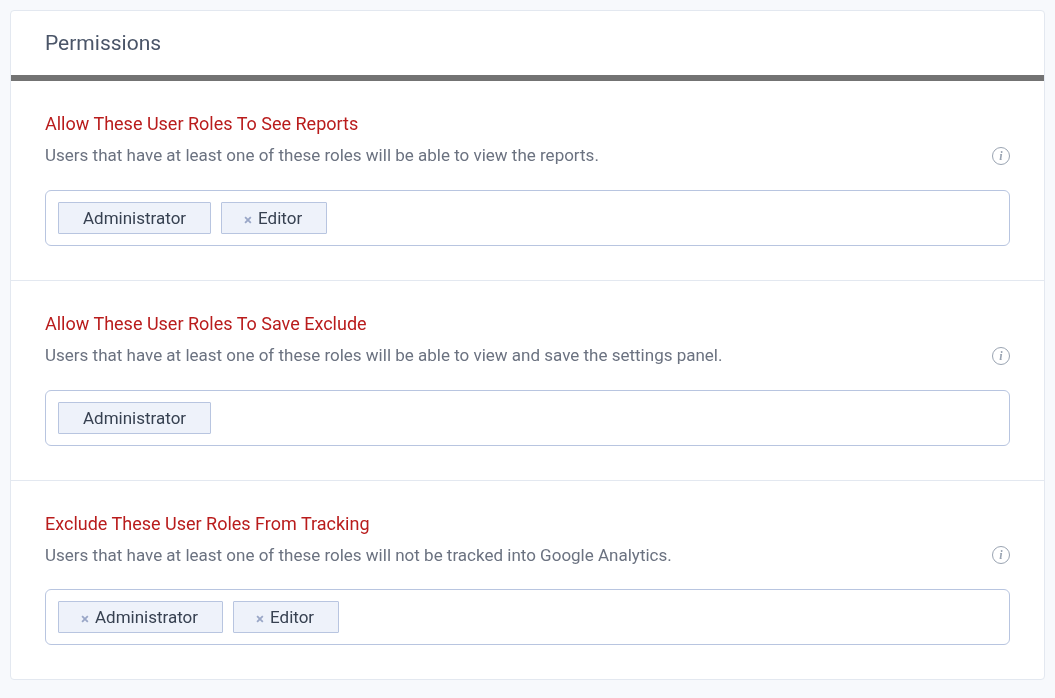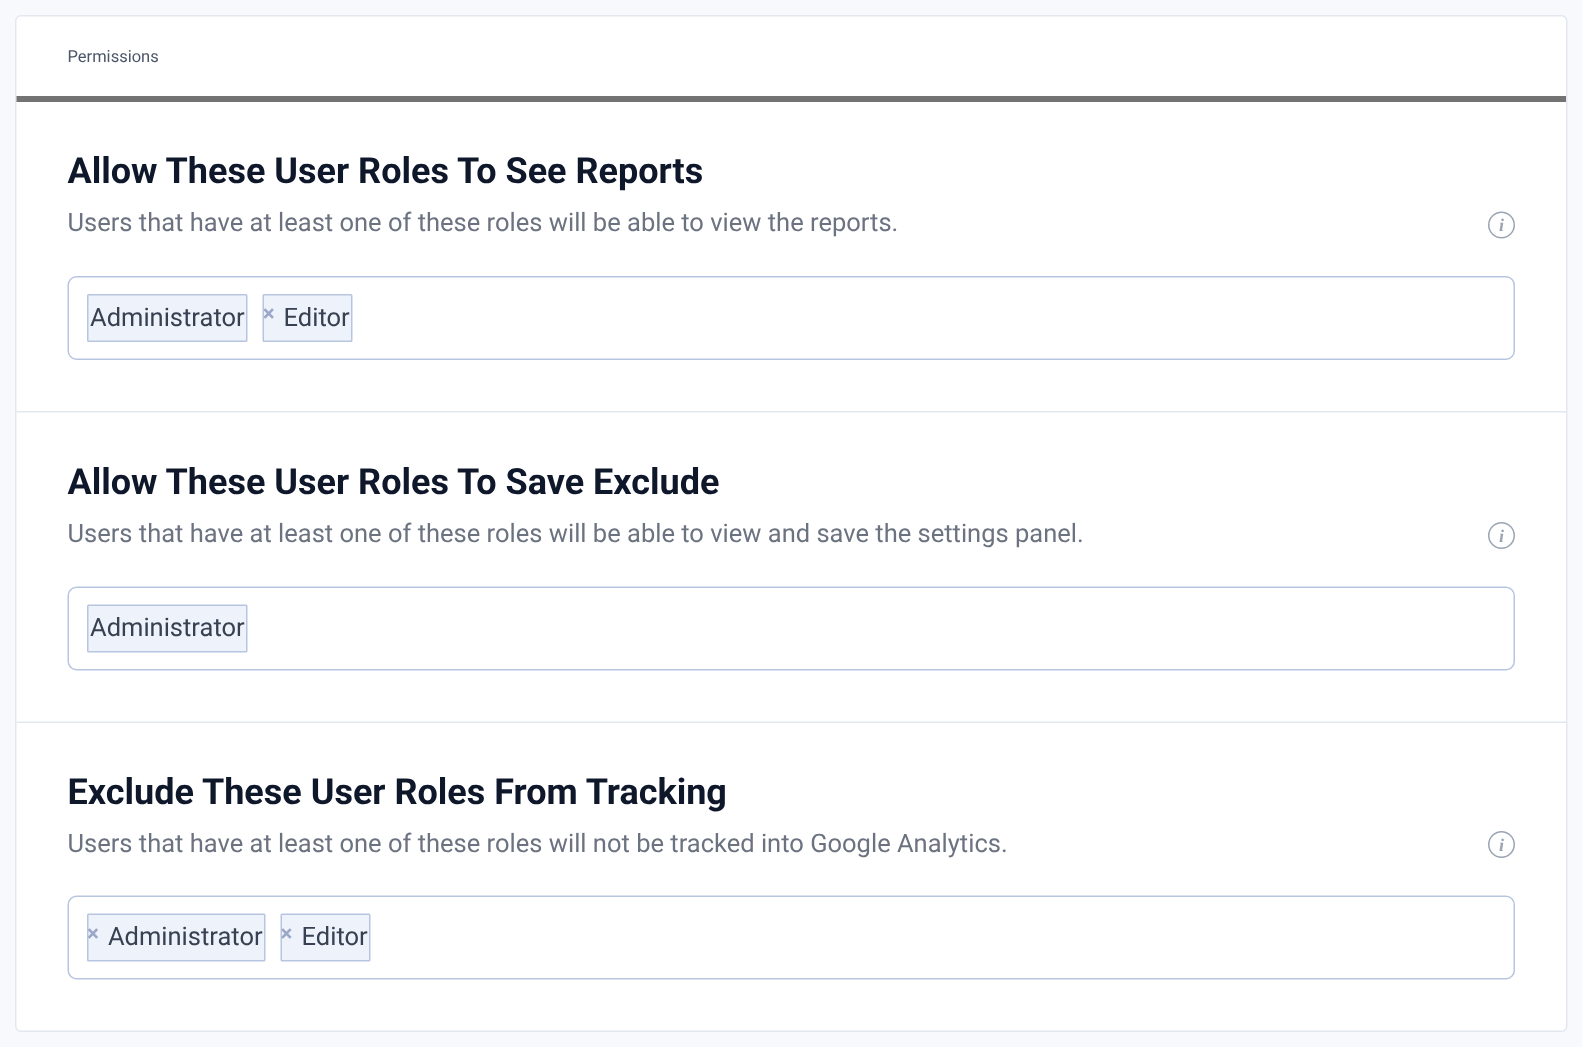--- a/index.html
+++ b/index.html
@@ -9,34 +9,34 @@
       padding: 10px;
     }
     .panel {
       background: #ffffff;
       border: 1px solid #e3e8f0;
       border-radius: 4px;
       width: 1035px;
     }
     .panel-header {
       padding: 20px 34px;
-      border-bottom: 4px solid #737373;
-      font-size: 11px;
+      border-bottom: 6px solid #737373;
+      font-size: 21px;
       color: #4a5568;
     }
     .section {
       padding: 32px 34px 34px;
     }
     .section + .section {
       border-top: 1px solid #e3e8f0;
     }
     .section-title {
-      font-size: 24px;
-      font-weight: 700;
-      color: #0f172a;
+      font-size: 18px;
+      font-weight: 400;
+      color: #b91c1c;
       margin-bottom: 10px;
     }
     .section-desc {
       font-size: 17px;
       color: #6b7280;
       margin-bottom: 22px;
       display: flex;
       align-items: center;
       gap: 10px;
       line-height: 1.4;
@@ -64,25 +64,25 @@
       border-radius: 6px;
       padding: 10px 12px;
       display: flex;
       flex-wrap: wrap;
       gap: 10px;
       min-height: 56px;
       align-items: center;
     }
     .role-tag {
       display: inline-flex;
-      align-items: flex-start;
+      align-items: flex-end;
       background: #eef2fa;
       border: 1px solid #b8c5e0;
       border-radius: 1px;
-      padding: 5px 1px;
+      padding: 5px 24px;
       font-size: 17px;
       color: #374151;
       gap: 4px;
     }
     .role-tag .remove-x {
       color: #9aa7c7;
       font-weight: 700;
       font-size: 15px;
       line-height: 1;
       cursor: pointer;

